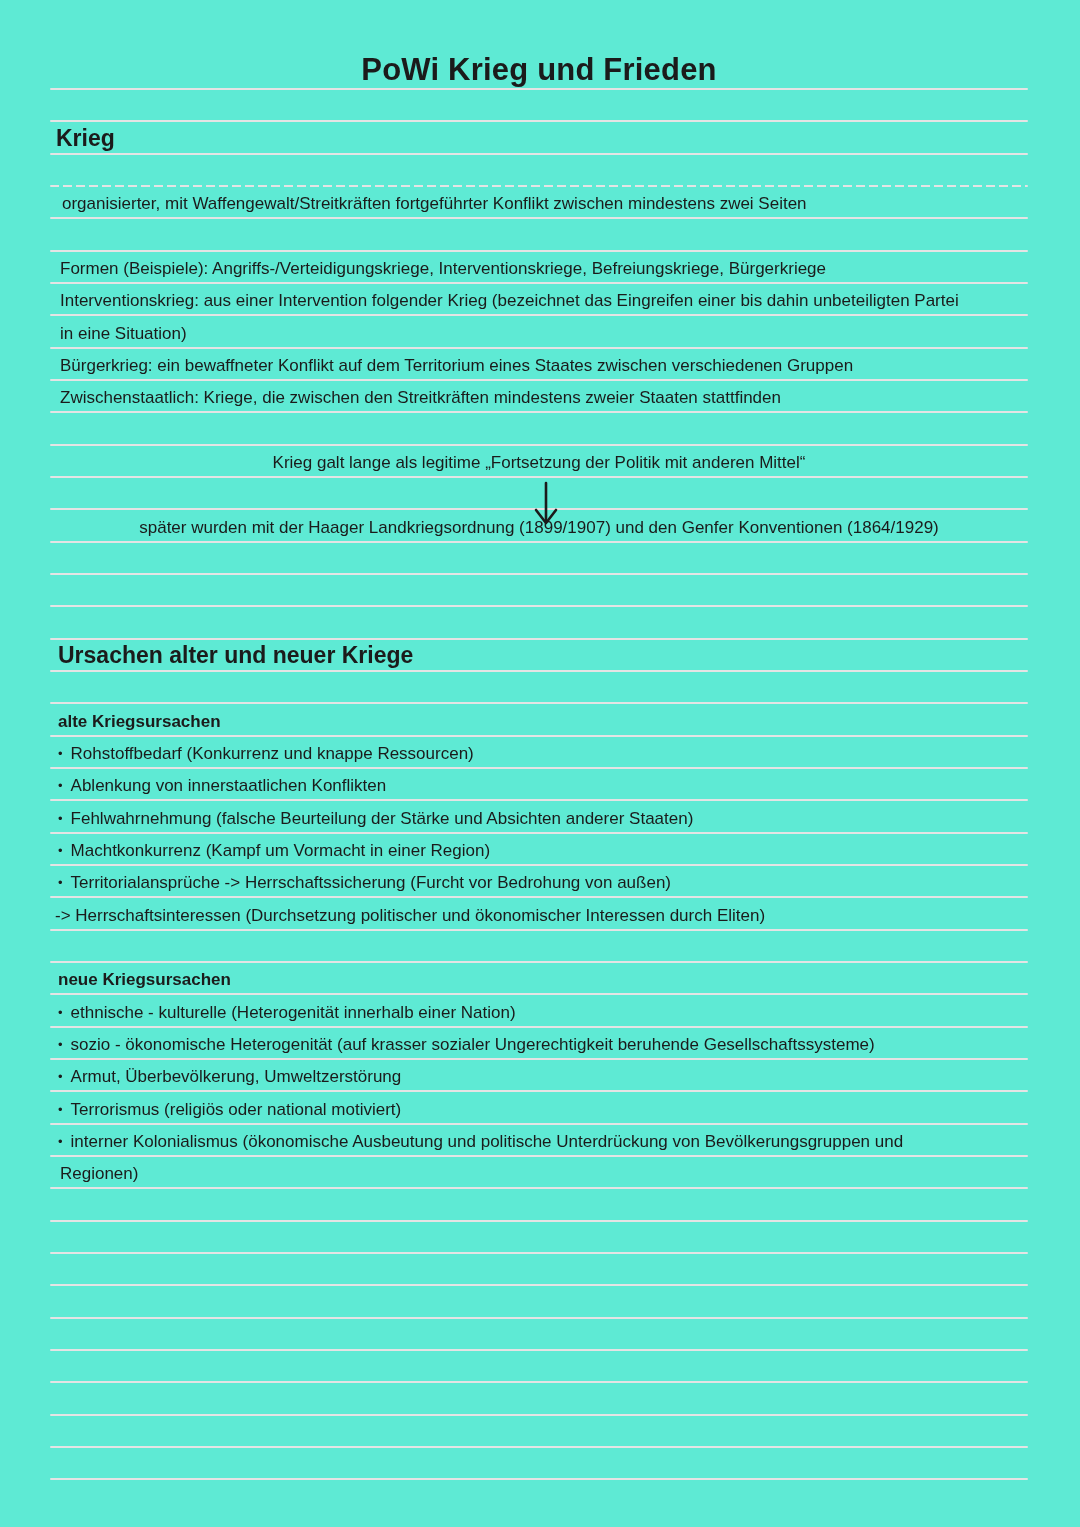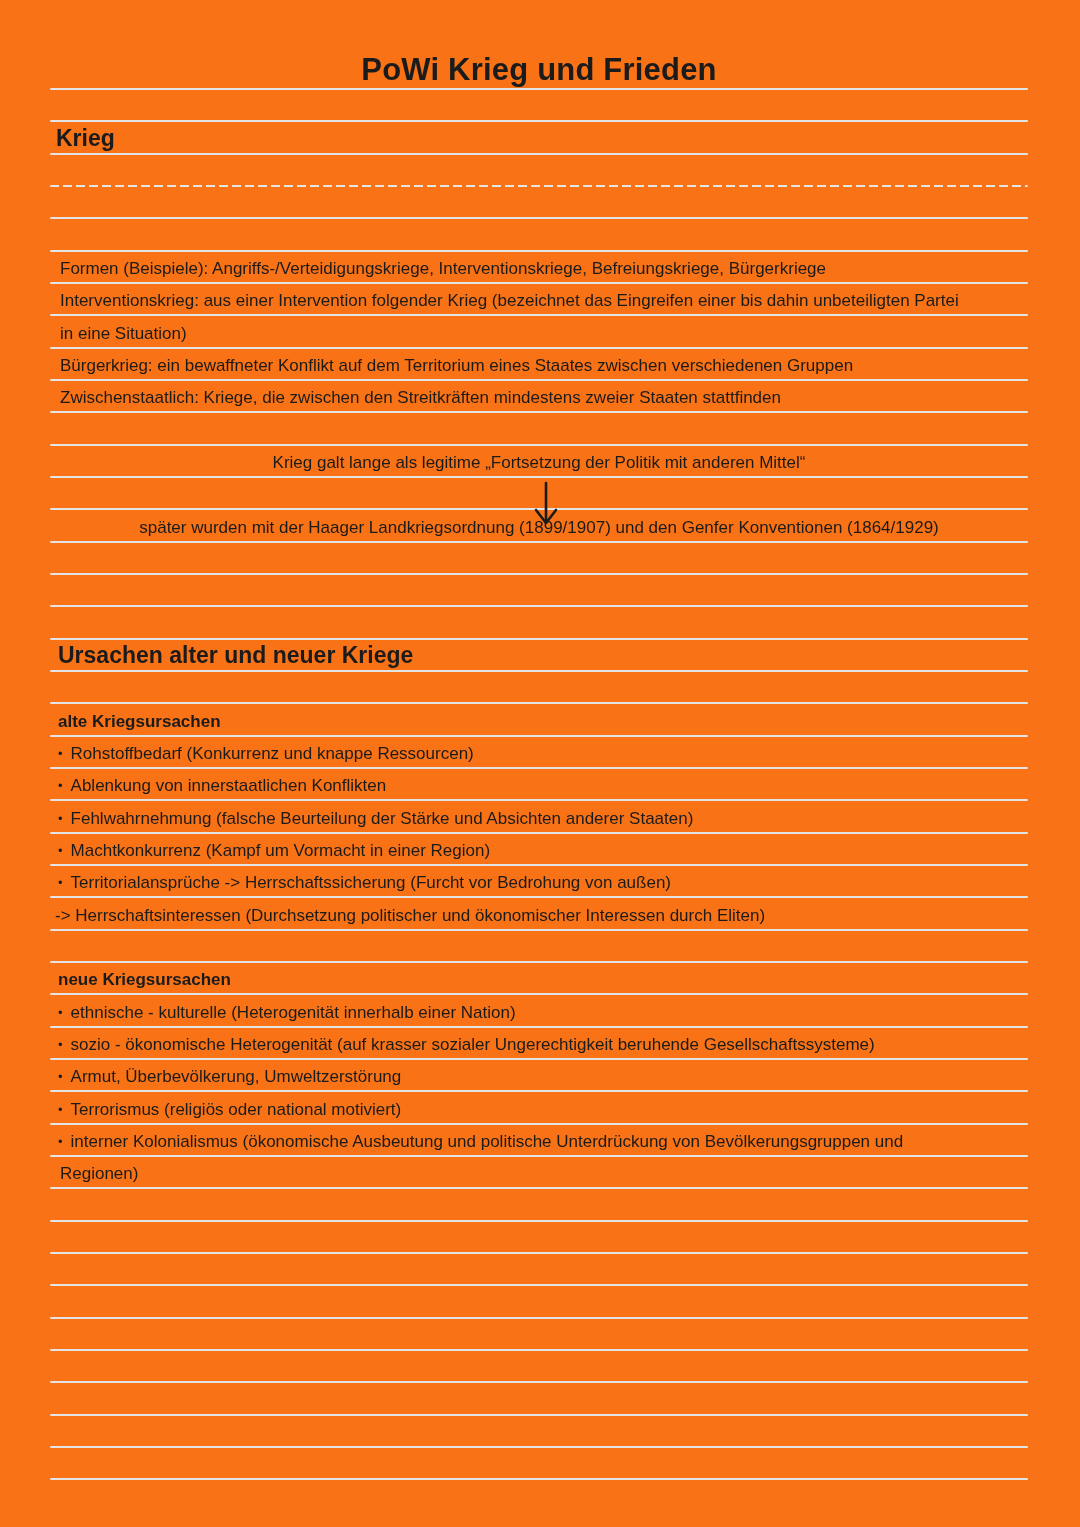--- a/index.html
+++ b/index.html
@@ -1,20 +1,20 @@
 <!DOCTYPE html>
 <html><head>
 <meta charset="utf-8">
 <style>
   html, body { margin: 0; padding: 0; background: #ffffff; }
   .page {
     position: relative;
     width: 1080px;
     height: 1527px;
-    background: #f97316;
+    background: #5eead4;
     overflow: hidden;
     font-family: "Liberation Sans", sans-serif;
     color: #1b1b1b;
   }
   .rule {
     position: absolute;
     left: 50px;
     width: 978px;
     height: 2px;
     background: #e4e4e4;
@@ -111,20 +111,21 @@
       <div class="rule" style="top: 1381px;"></div>
       <div class="rule" style="top: 1414px;"></div>
       <div class="rule" style="top: 1446px;"></div>
       <div class="rule" style="top: 1478px;"></div>
     </div>
 
   <div class="row center title" style="top:52px">PoWi Krieg und Frieden</div>
 
   <div class="row h2" style="top:124px; left:56px">Krieg</div>
 
+  <div class="row" style="top:191px; left:62px">organisierter, mit Waffengewalt/Streitkräften fortgeführter Konflikt zwischen mindestens zwei Seiten</div>
 
   <div class="row" style="top:256px">Formen (Beispiele): Angriffs-/Verteidigungskriege, Interventionskriege, Befreiungskriege, Bürgerkriege</div>
   <div class="row" style="top:288px">Interventionskrieg: aus einer Intervention folgender Krieg (bezeichnet das Eingreifen einer bis dahin unbeteiligten Partei</div>
   <div class="row" style="top:321px">in eine Situation)</div>
   <div class="row" style="top:353px">Bürgerkrieg: ein bewaffneter Konflikt auf dem Territorium eines Staates zwischen verschiedenen Gruppen</div>
   <div class="row" style="top:385px">Zwischenstaatlich: Kriege, die zwischen den Streitkräften mindestens zweier Staaten stattfinden</div>
 
   <div class="row center" style="top:450px">Krieg galt lange als legitime „Fortsetzung der Politik mit anderen Mittel“</div>
 
   <div class="arrow-wrap">

